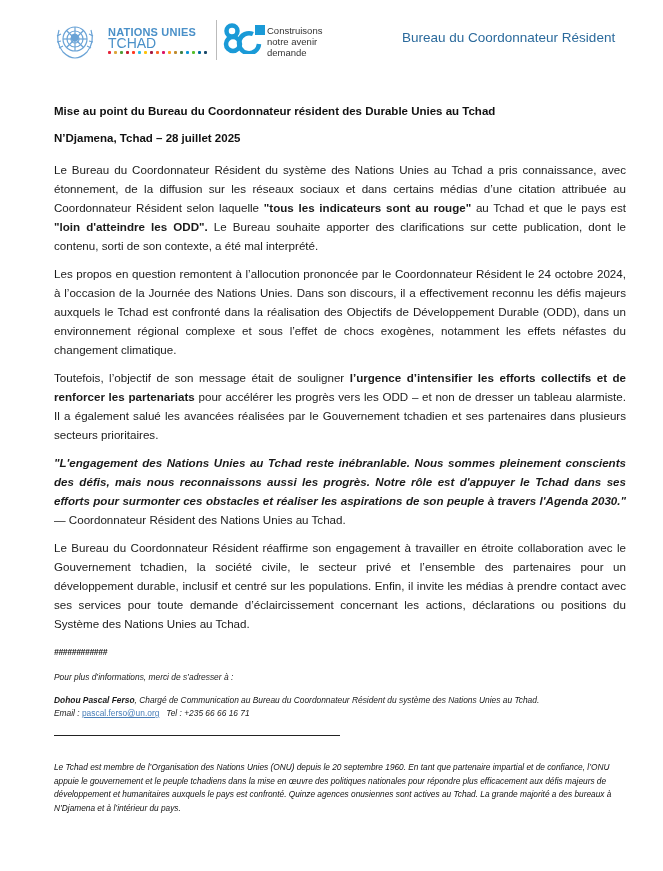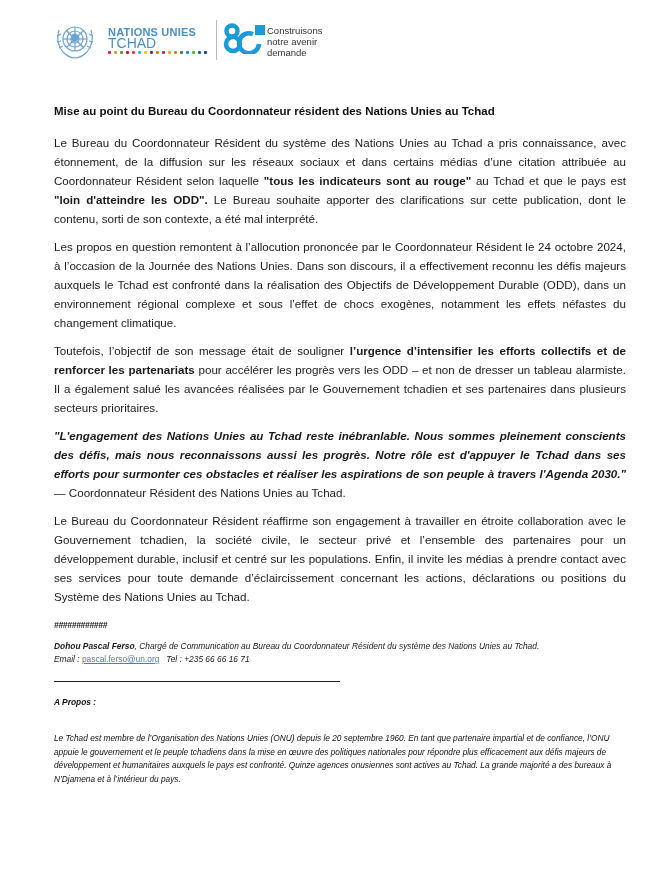--- a/index.html
+++ b/index.html
@@ -84,39 +84,41 @@
       <path d="M36 22 A10 10 0 1 1 30 12"></path>
     </g>
     <rect x="32" y="3" width="10" height="10" fill="#1a9ad7"></rect>
   </svg>
   <div class="logo80-text">
     <div>Construisons</div>
     <div>notre avenir</div>
     <div>demande</div>
   </div>
 
+  <div class="bureau-title">Bureau du Coordonnateur Résident</div>
 </div>
 
 <div class="content">
-  <div class="subtitle">Mise au point du Bureau du Coordonnateur résident des Nations Unies au Tchad</div>
+  <div class="subtitle">Mise au point du Bureau du Coordonnateur résident des Durable Unies au Tchad</div>
+  <div class="dateline">N’Djamena, Tchad – 28 juillet 2025</div>
 
   <p class="body p1"><span>Le Bureau du Coordonnateur Résident du système des Nations Unies au Tchad a pris connaissance, avec étonnement, de la diffusion sur les réseaux sociaux et dans certains médias d’une citation attribuée au Coordonnateur Résident selon laquelle </span><b>"tous les indicateurs sont au rouge"</b><span> au Tchad et que le pays est </span><b>"loin d'atteindre les ODD".</b><span> Le Bureau souhaite apporter des clarifications sur cette publication, dont le contenu, sorti de son contexte, a été mal interprété.</span></p>
 
   <p class="body p2">Les propos en question remontent à l’allocution prononcée par le Coordonnateur Résident le 24 octobre 2024, à l’occasion de la Journée des Nations Unies. Dans son discours, il a effectivement reconnu les défis majeurs auxquels le Tchad est confronté dans la réalisation des Objectifs de Développement Durable (ODD), dans un environnement régional complexe et sous l’effet de chocs exogènes, notamment les effets néfastes du changement climatique.</p>
 
   <p class="body p3"><span>Toutefois, l’objectif de son message était de souligner </span><b>l’urgence d’intensifier les efforts collectifs et de renforcer les partenariats</b><span> pour accélérer les progrès vers les ODD – et non de dresser un tableau alarmiste. Il a également salué les avancées réalisées par le Gouvernement tchadien et ses partenaires dans plusieurs secteurs prioritaires.</span></p>
 
   <p class="body p4"><span class="quote">"L'engagement des Nations Unies au Tchad reste inébranlable. Nous sommes pleinement conscients des défis, mais nous reconnaissons aussi les progrès. Notre rôle est d'appuyer le Tchad dans ses efforts pour surmonter ces obstacles et réaliser les aspirations de son peuple à travers l'Agenda 2030."</span><span> — Coordonnateur Résident des Nations Unies au Tchad.</span></p>
 
   <p class="body p5">Le Bureau du Coordonnateur Résident réaffirme son engagement à travailler en étroite collaboration avec le Gouvernement tchadien, la société civile, le secteur privé et l’ensemble des partenaires pour un développement durable, inclusif et centré sur les populations. Enfin, il invite les médias à prendre contact avec ses services pour toute demande d’éclaircissement concernant les actions, déclarations ou positions du Système des Nations Unies au Tchad.</p>
 
   <div class="hashes">############</div>
 
+  <div class="small contact-intro">Pour plus d’informations, merci de s’adresser à :</div>
   <div class="small contact-name">
     <b>Dohou Pascal Ferso</b><span>, Chargé de Communication au Bureau du Coordonnateur Résident du système des Nations Unies au Tchad.</span>
   </div>
   <div class="small" style="white-space: pre;"><span>Email : </span><a class="email-link">pascal.ferso@un.org</a><span>   Tel : +235 66 66 16 71</span></div>
 
   <div class="rule"></div>
 
-  <div class="apropos-label">A Propos :</div>
   <div class="apropos-text">Le Tchad est membre de l’Organisation des Nations Unies (ONU) depuis le 20 septembre 1960. En tant que partenaire impartial et de confiance, l’ONU appuie le gouvernement et le peuple tchadiens dans la mise en œuvre des politiques nationales pour répondre plus efficacement aux défis majeurs de développement et humanitaires auxquels le pays est confronté. Quinze agences onusiennes sont actives au Tchad. La grande majorité a des bureaux à N’Djamena et à l’intérieur du pays.</div>
 </div>
 
 </body></html>

